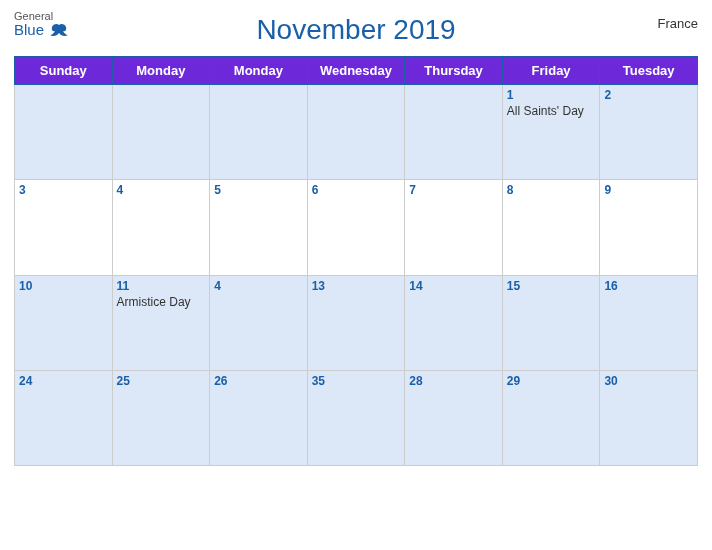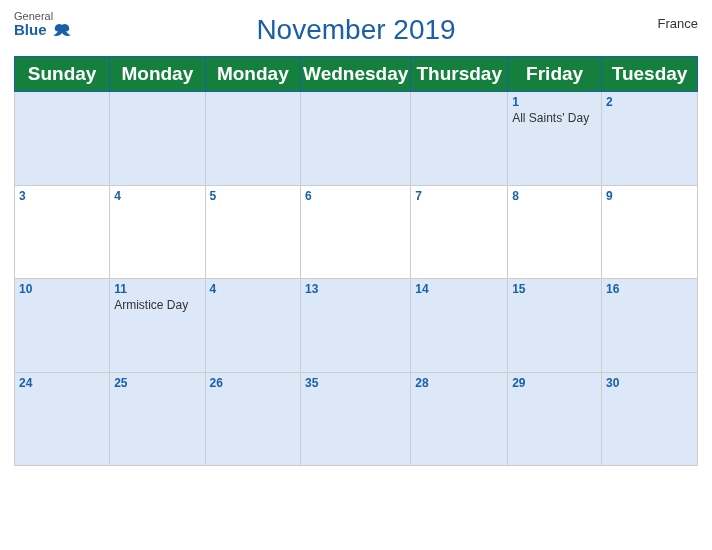--- a/index.html
+++ b/index.html
@@ -34,21 +34,21 @@
       align-items: flex-start;
       line-height: 1.1;
     }
     .logo-general {
       font-size: 11px;
       color: #555;
       font-weight: normal;
     }
     .logo-blue {
       font-size: 15px;
-      font-weight: bold;
+      font-weight: normal;
       color: #1a5fa8;
     }
     .month-title {
       font-size: 28px;
       color: #1a5fa8;
       font-weight: normal;
       text-align: left;
     }
     .country-label {
       position: absolute;
@@ -57,24 +57,24 @@
       font-size: 13px;
       color: #333;
       padding-left: 22px;
     }
     .calendar-table {
       width: 100%;
       border-collapse: collapse;
       flex: 1;
     }
     .calendar-table th {
-      background-color: #15803d;
+      background-color: #6d28d9;
       color: #fff;
       text-align: center;
-      font-size: 19px;
+      font-size: 13px;
       font-weight: bold;
       padding: 6px 2px;
       border: 1px solid #1a5fa8;
     }
     .calendar-table td {
       border: 1px solid #ccc;
       vertical-align: top;
       width: calc(100% / 7);
       padding: 3px 4px;
       height: 72px;

